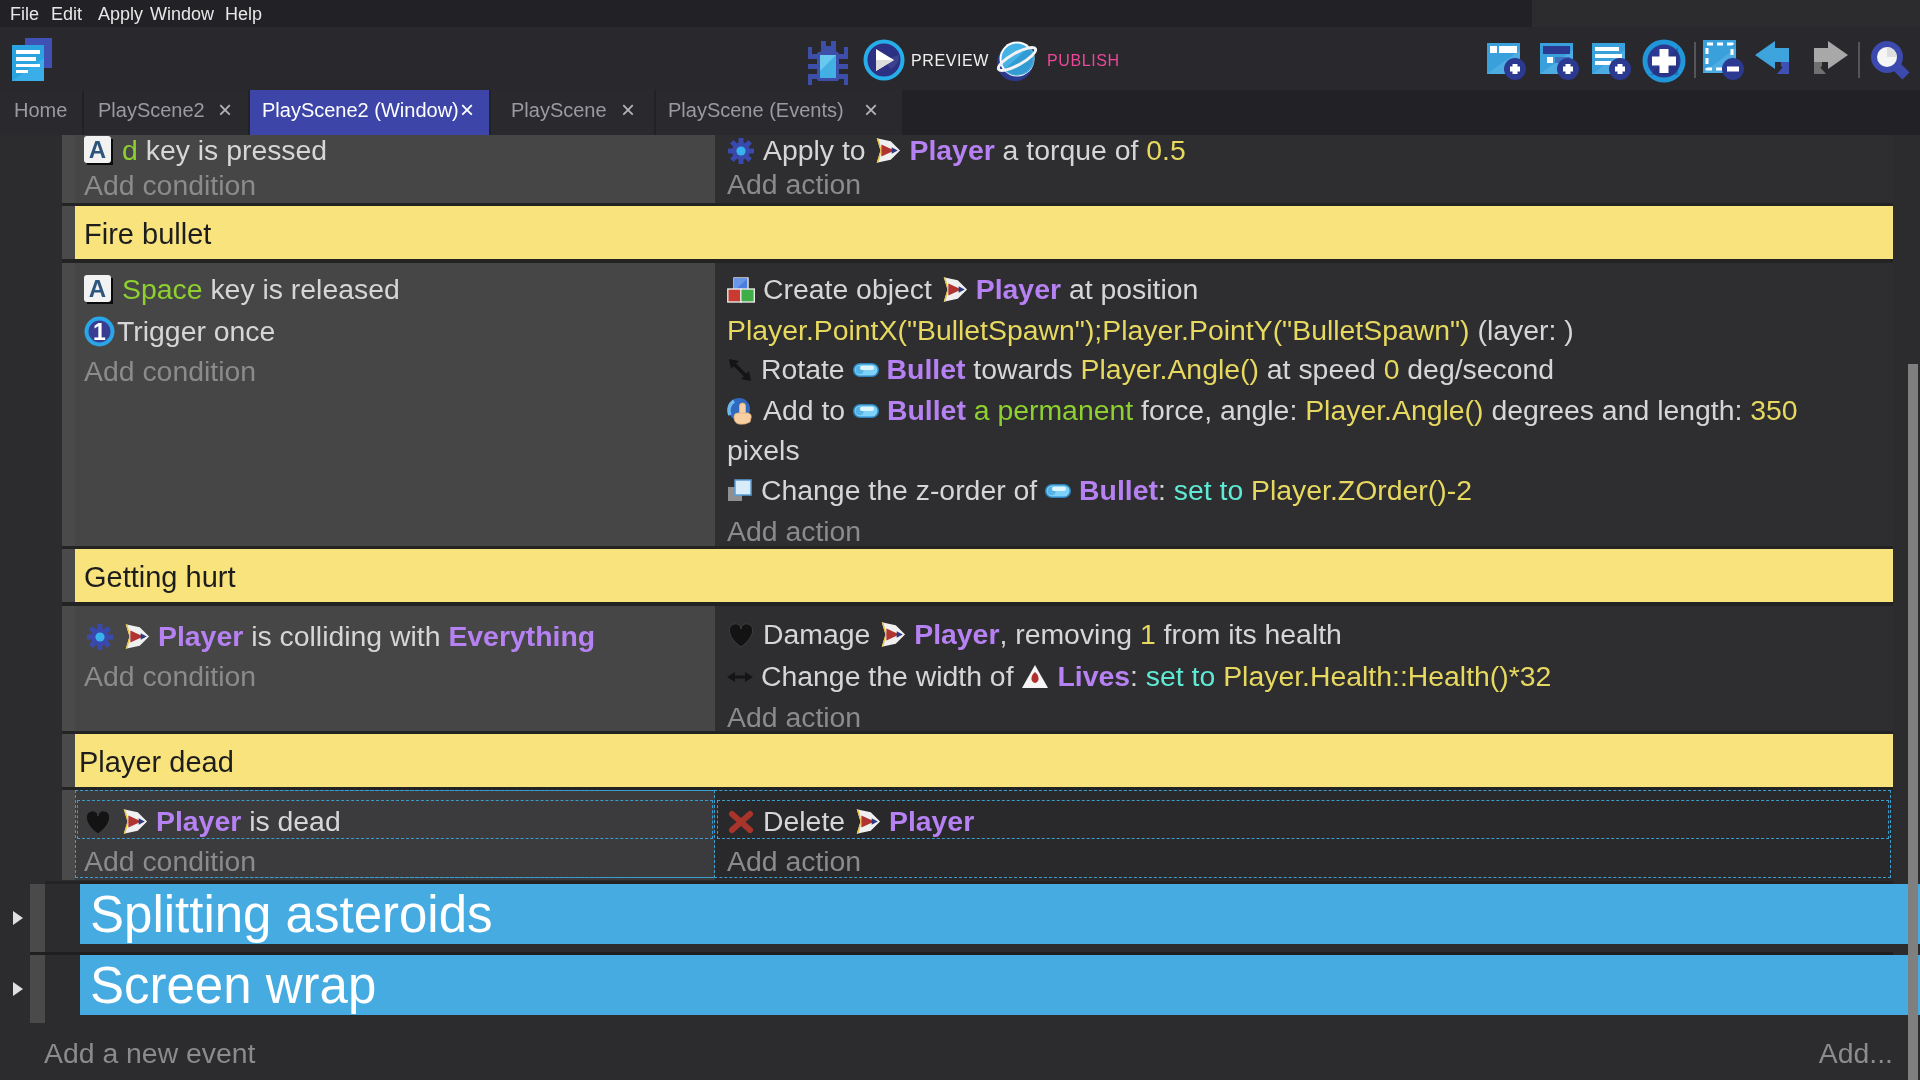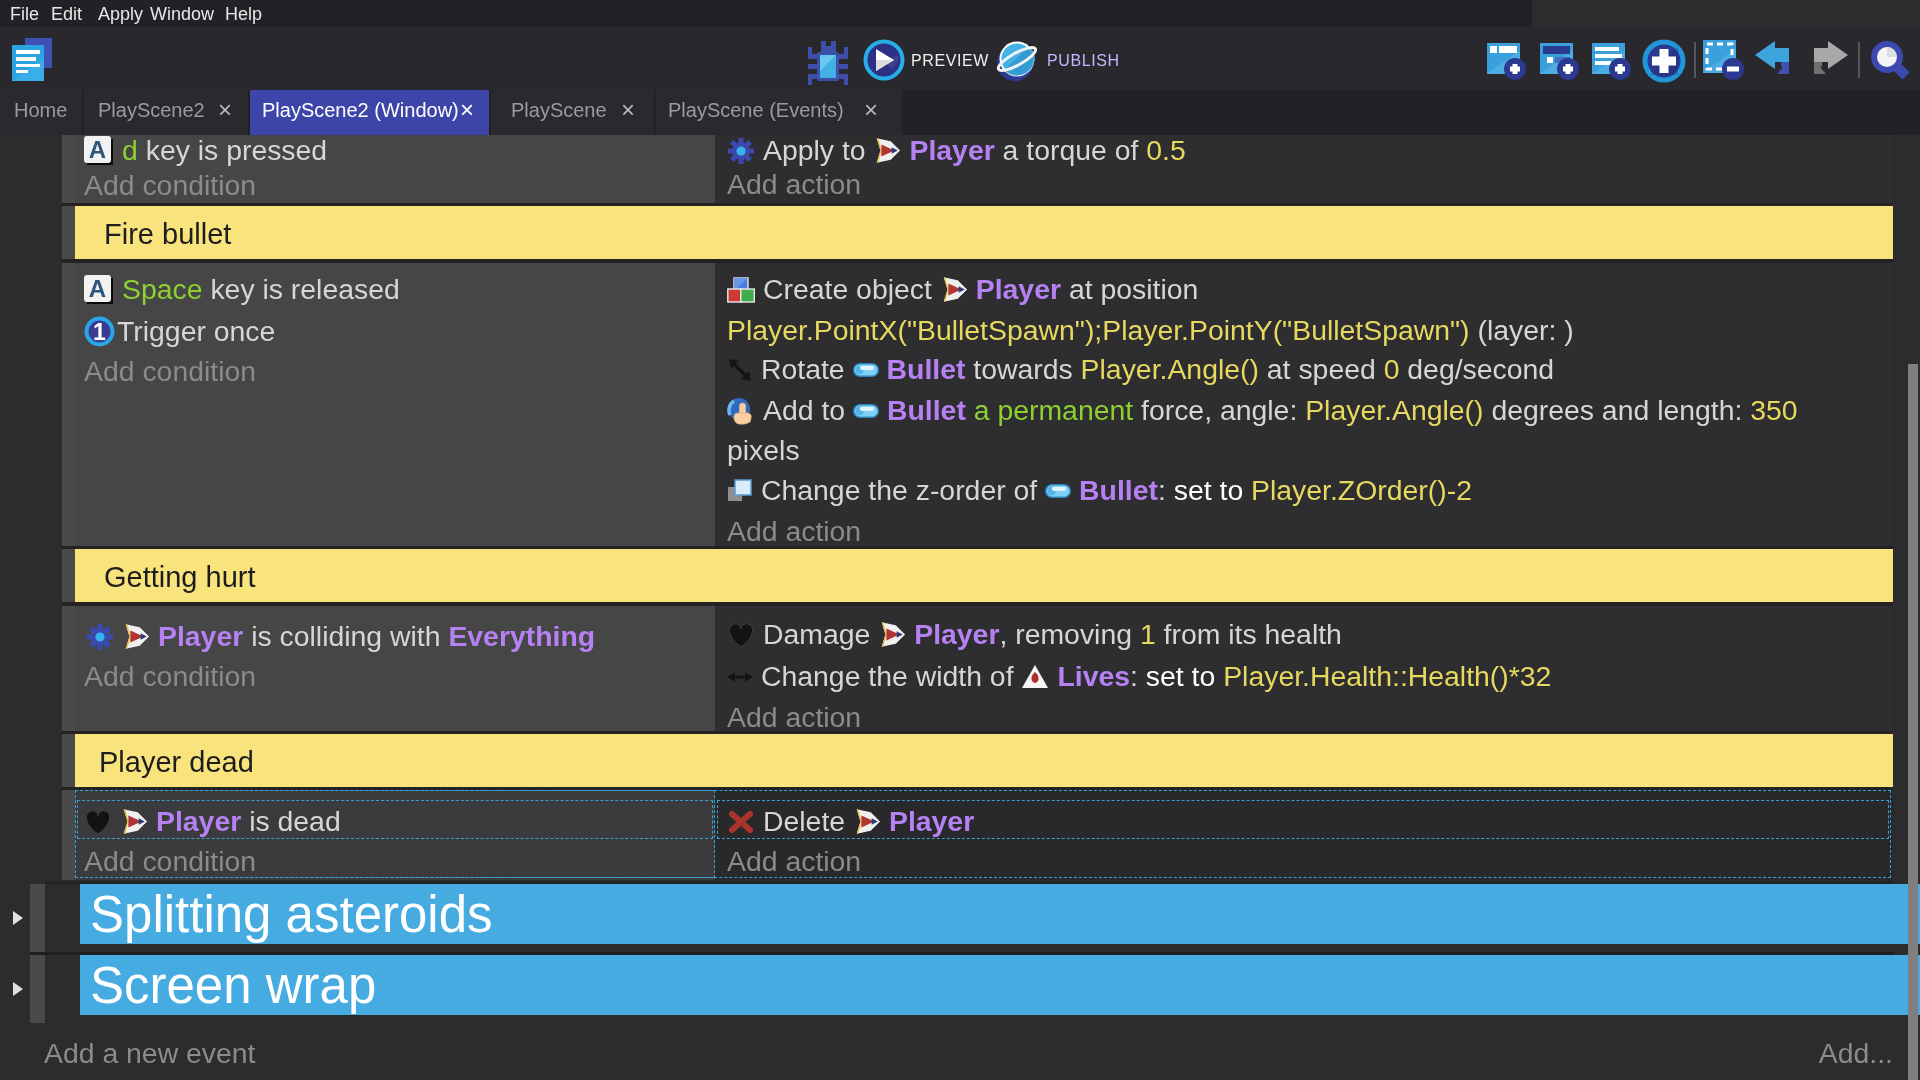--- a/index.html
+++ b/index.html
@@ -15,23 +15,23 @@
   .tab .x { position:absolute; top:6px; color:#b4b4b8; font-size:24px; font-weight:300; }
   .cell { position:absolute; }
   .handle { position:absolute; background:#4a4a4a; }
   .row { position:absolute; height:41px; display:flex; align-items:center; white-space:nowrap;
          font-size:28.4px; color:#d6d6d6; }
   .row svg { margin-right:8px; flex:none; }
   .dim { color:#8b8b8b; }
   .obj { color:#b681f2; font-weight:bold; }
   .expr { color:#e7d95f; }
   .grn { color:#8dd030; }
-  .lav { color:#ffffff; }
+  .lav { color:#5eead4; }
   .grp { position:absolute; background:#f9e37d; color:#1d1d1d; font-size:29px; }
-  .grp span { position:absolute; left:10px;margin-left:20px; }
+  .grp span { position:absolute; left:10px; }
   .bgrp { position:absolute; left:45px; width:1848px; height:60px; background:#46abe0;
           color:#ffffff; font-size:51px; font-weight:400;margin-left:35px; }
   .bgrp span { position:absolute; left:12px; }
   .tri { position:absolute; width:0; height:0; border-left:10px solid #e0e0e0;
          border-top:7px solid transparent; border-bottom:7px solid transparent; }
   .dash { position:absolute; border:1px dashed #3a9ecf; }
 </style>
 </head>
 <body>
 <div id="menubar">
@@ -82,21 +82,21 @@
   </svg>
   <span class="abs" style="left:911px;top:25px;color:#f0f0f0;font-size:16px;letter-spacing:0.6px">PREVIEW</span>
 
   <svg class="abs" style="left:994px;top:11px" width="46" height="46" viewBox="0 0 46 46">
     <circle cx="21" cy="25" r="18" fill="#2b3990"></circle>
     <circle cx="23" cy="21" r="17.5" fill="#ffffff"></circle>
     <circle cx="23" cy="21" r="15.5" fill="#45b2e6"></circle>
     <path d="M10 32 L36 8 A 15.5 15.5 0 0 1 10 32 Z" fill="#2f97cf" opacity="0.85"></path>
     <ellipse cx="23" cy="21" rx="21" ry="6" fill="none" stroke="#f2f2f2" stroke-width="3" transform="rotate(-29 23 21)"></ellipse>
   </svg>
-  <span class="abs" style="left:1047px;top:25px;color:#c4b5fd;font-size:16px;letter-spacing:0.6px">PUBLISH</span>
+  <span class="abs" style="left:1047px;top:25px;color:#ec4899;font-size:16px;letter-spacing:0.6px">PUBLISH</span>
 
   <svg class="abs" style="left:1487px;top:13px" width="40" height="40" viewBox="0 0 40 40">
     <rect x="0" y="3" width="33" height="31" fill="#3aa0dc"></rect>
     <polygon points="0,34 33,34 33,10" fill="#5cb8e8" opacity="0.55"></polygon>
     <rect x="3" y="6" width="7" height="7" fill="#fff"></rect>
     <rect x="12" y="6" width="18" height="7" fill="#fff"></rect>
     <circle cx="28" cy="29" r="11" fill="#2b3990"></circle>
     <rect x="23" y="26.5" width="10" height="5" fill="#fff"></rect>
     <rect x="25.5" y="24" width="5" height="10" fill="#fff"></rect>
   </svg>

